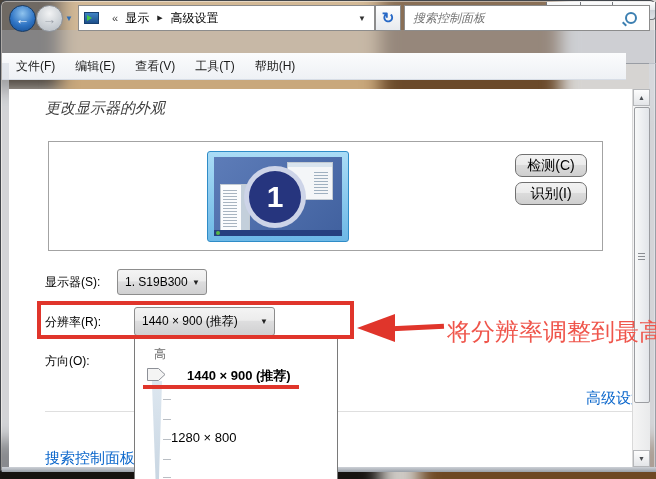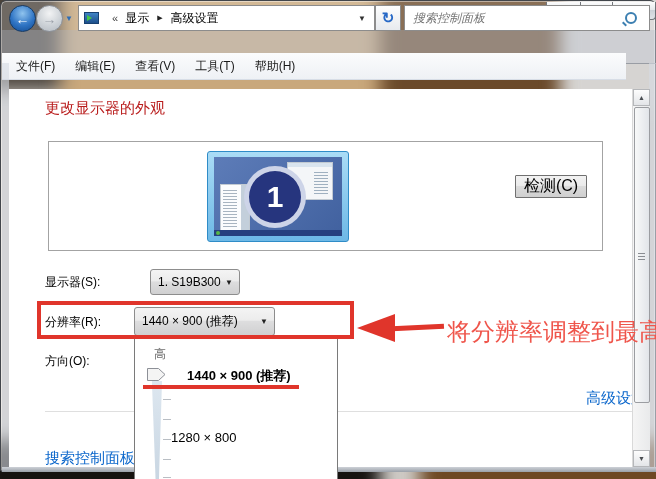--- a/index.html
+++ b/index.html
@@ -61,25 +61,25 @@
   .menuitem{padding:0 10px;}
   .menuitem:first-child{margin-left:4px;}
 
   
   .sideborder{top:62px;height:404px;width:7px;background:rgba(214,219,226,.6);}
   #winbottom{left:1px;top:466px;width:654px;height:5px;
              background:linear-gradient(#cdd1d7,#9aa0a8);}
 
   
   #client{left:8px;top:88px;width:640px;height:378px;background:#fff;}
-  #heading{left:44px;top:98px;font-size:15px;color:#b91c1c;}
+  #heading{left:44px;top:98px;font-size:15px;color:#404040;font-style:italic;}
   #previewbox{left:47px;top:140px;width:553px;height:108px;border:1px solid #a3a3a3;background:#fff;}
-  .w7btn{position:absolute;width:70px;height:21px;border:1px solid #707070;border-radius:1px;
+  .w7btn{position:absolute;width:70px;height:21px;border:1px solid #707070;border-radius:7px;
          background:linear-gradient(#f2f2f2,#ebebeb 45%,#dbdbdb 50%,#cfcfcf);
-         font-size:16px;color:#000;display:flex;align-items:center;justify-content:center;margin-top:21px;}
+         font-size:14px;color:#000;display:flex;align-items:center;justify-content:center;}
   #detectbtn{left:466px;top:12px;}
   #identifybtn{left:466px;top:40px;}
 
   #monitor{left:158px;top:9px;width:140px;height:89px;border-radius:3px;
            background:linear-gradient(#aadcf6,#6db8e6);border:1px solid #2f8cc7;padding:0;}
   #mscreen{position:absolute;left:6px;top:5px;right:6px;bottom:5px;
            background:linear-gradient(135deg,#5d7cb8,#41619f);overflow:hidden;}
   #mcircle{position:absolute;left:30px;top:9px;width:52px;height:52px;border-radius:50%;
            background:#26357e;border:5px solid rgba(235,240,250,.85);
            display:flex;align-items:center;justify-content:center;
@@ -95,21 +95,21 @@
   #mtaskbar{position:absolute;left:0;right:0;bottom:0;height:6px;background:#27407e;}
   #mtaskbar:after{content:"";position:absolute;left:2px;top:1px;width:4px;height:4px;
          border-radius:50%;background:#57b847;}
 
   .fieldlabel{font-size:12px;color:#000;}
   .combo{position:absolute;border:1px solid #8d8d8d;border-radius:3px;background:
          linear-gradient(#f4f4f4,#ececec 45%,#ddddde 50%,#d0d0d1);
          display:flex;align-items:center;font-size:12px;color:#000;}
   .combo .val{padding-left:7px;flex:1;white-space:nowrap;}
   .combo .arr{font-size:8px;color:#222;padding:0 6px 0 4px;}
-  #combo-display{left:149px;top:268px;width:88px;height:24px;}
+  #combo-display{left:116px;top:268px;width:88px;height:24px;}
   #combo-res{left:133px;top:306px;width:139px;height:27px;}
 
   #redrect{left:36px;top:300px;width:309px;height:30px;border:4px solid #e0352b;z-index:30;}
 
   
   #ddpanel{left:133px;top:337px;width:202px;height:142px;background:#fff;
            border:1px solid #7a7a7a;border-bottom:none;z-index:20;}
   #ddhigh{left:19px;top:7px;font-size:12px;color:#6e6e6e;}
   #sliderhandle{left:11px;top:28px;}
   #wedge{left:16px;top:42px;width:11px;height:100px;
@@ -222,20 +222,23 @@
         <div class="mwin1"></div>
         <div class="mwin2"></div>
         <div id="mcircle">
             <span>1</span>
           </div>
         <div id="mtaskbar"></div>
       </div>
     </div>
     <div id="detectbtn" class="w7btn">
         <span>检测(C)</span>
+      </div>
+    <div id="identifybtn" class="w7btn">
+        <span>识别(I)</span>
       </div>
   </div>
 
   <div class="fieldlabel abs" style="left:44px;top:273px;">显示器(S):</div>
   <div id="combo-display" class="combo">
     <span class="val">1. S19B300</span>
     <span class="arr">▼</span>
   </div>
 
   <div class="fieldlabel abs" style="left:44px;top:313px;">分辨率(R):</div>

